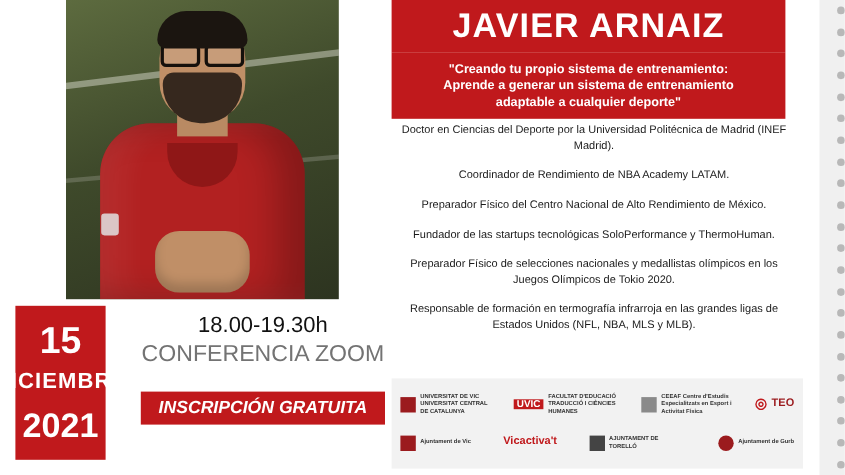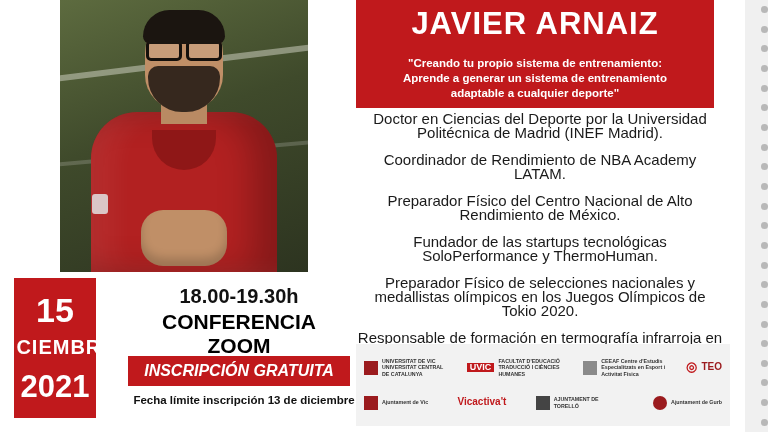--- a/index.html
+++ b/index.html
@@ -225,21 +225,21 @@
   
   .bio {
     position: absolute;
     left: 356px;
     top: 112px;
     width: 368px;
     color: #1a1a1a;
   }
   .bio p {
     margin: 0 0 13px 0;
-    font-size: 15px;
+    font-size: 10px;
     line-height: 14px;
     text-align: center;
   }
   
   .date-box {
     position: absolute;
     left: 14px;
     top: 278px;
     width: 82px;
     height: 140px;
@@ -268,32 +268,32 @@
     margin-top: 10px;
   }
   
   .time-line {
     position: absolute;
     left: 128px;
     top: 285px;
     width: 222px;
     text-align: center;
     font-size: 20px;
-    font-weight: bold;
+    font-weight: normal;
     color: #111111;
   }
   .zoom-line {
     position: absolute;
     left: 128px;
     top: 310px;
     width: 222px;
     text-align: center;
     font-size: 21px;
-    font-weight: bold;
-    color: #000000;
+    font-weight: normal;
+    color: #737373;
   }
   .free-bar {
     position: absolute;
     left: 128px;
     top: 356px;
     width: 222px;
     height: 30px;
     background: #c0191c;
     color: #ffffff;
     display: flex;
@@ -441,21 +441,20 @@
   <div class="date-box">
     <div class="date-day">15</div>
     <div class="date-month">DICIEMBRE</div>
     <div class="date-year">2021</div>
   </div>
 
   <div class="time-line">18.00-19.30h</div>
   <div class="zoom-line">CONFERENCIA ZOOM</div>
 
   <div class="free-bar">INSCRIPCIÓN GRATUITA</div>
-  <div class="deadline">Fecha límite inscripción 13 de diciembre</div>
 
   <div class="logos">
     <div class="logo-row">
       <div class="logo">
         <span class="mark"></span>
         <span class="txt">UNIVERSITAT DE VIC
 UNIVERSITAT CENTRAL
 DE CATALUNYA</span>
       </div>
       <div class="logo">

